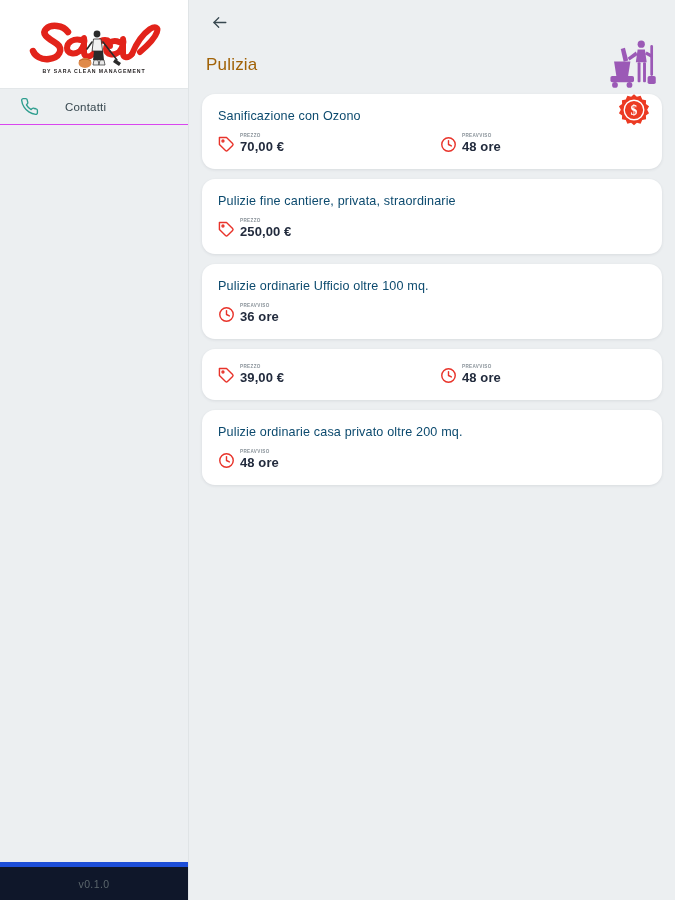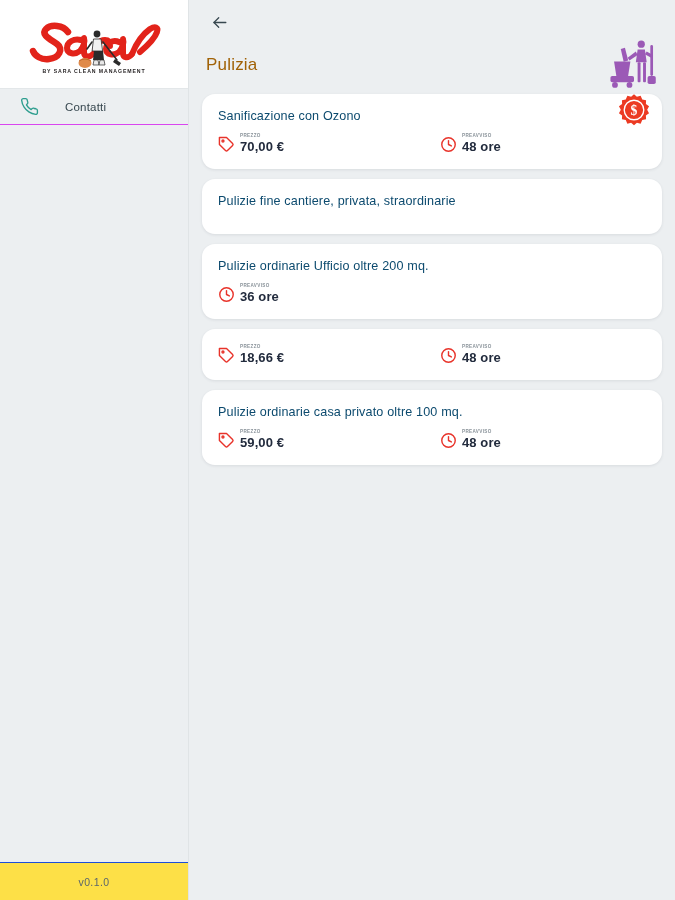--- a/index.html
+++ b/index.html
@@ -83,22 +83,22 @@
     font-size: 11.5px;
     color: #37474f;
     letter-spacing: 0.2px;
     margin-left: 17px;
   }
 
   .sidebar-spacer { flex: 1 1 auto; }
 
   .sidebar-footer {
     height: 38px;
-    background: #fde047;
-    border-top: 1px solid #1d4ed8;
+    background: #0f172a;
+    border-top: 5px solid #1d4ed8;
     display: flex;
     align-items: center;
     justify-content: center;
   }
   .version-text {
     font-size: 10.5px;
     color: #5b666c;
     letter-spacing: 0.4px;
   }
 
@@ -353,24 +353,38 @@
             <span class="meta-text">
               <span class="meta-label">PREAVVISO</span>
               <span class="meta-value">48 ore</span>
             </span>
           </div>
         </div>
       </div>
 
       <div class="card">
         <div class="card-title">Pulizie fine cantiere, privata, straordinarie</div>
+        <div class="meta-row">
+          <div class="meta-block price">
+            <span class="meta-icon">
+              <svg width="17" height="17" viewBox="0 0 24 24" fill="none" stroke="currentColor" stroke-width="2" stroke-linecap="round" stroke-linejoin="round">
+                <path d="M20.6 13.4 13.4 20.6a2 2 0 0 1-2.8 0L2 12V2h10l8.6 8.6a2 2 0 0 1 0 2.8z"></path>
+                <circle cx="7" cy="7" r="1.4"></circle>
+              </svg>
+            </span>
+            <span class="meta-text">
+              <span class="meta-label">PREZZO</span>
+              <span class="meta-value">250,00 €</span>
+            </span>
+          </div>
+        </div>
       </div>
 
       <div class="card">
-        <div class="card-title">Pulizie ordinarie Ufficio oltre 200 mq.</div>
+        <div class="card-title">Pulizie ordinarie Ufficio oltre 100 mq.</div>
         <div class="meta-row">
           <div class="meta-block notice">
             <span class="meta-icon">
               <svg width="17" height="17" viewBox="0 0 24 24" fill="none" stroke="currentColor" stroke-width="2" stroke-linecap="round" stroke-linejoin="round">
                 <circle cx="12" cy="12" r="9.5"></circle>
                 <polyline points="12 6.5 12 12 16 14"></polyline>
               </svg>
             </span>
             <span class="meta-text">
               <span class="meta-label">PREAVVISO</span>
@@ -384,53 +398,41 @@
         <div class="meta-row">
           <div class="meta-block price">
             <span class="meta-icon">
               <svg width="17" height="17" viewBox="0 0 24 24" fill="none" stroke="currentColor" stroke-width="2" stroke-linecap="round" stroke-linejoin="round">
                 <path d="M20.6 13.4 13.4 20.6a2 2 0 0 1-2.8 0L2 12V2h10l8.6 8.6a2 2 0 0 1 0 2.8z"></path>
                 <circle cx="7" cy="7" r="1.4"></circle>
               </svg>
             </span>
             <span class="meta-text">
               <span class="meta-label">PREZZO</span>
-              <span class="meta-value">18,66 €</span>
+              <span class="meta-value">39,00 €</span>
             </span>
           </div>
           <div class="meta-block notice">
             <span class="meta-icon">
               <svg width="17" height="17" viewBox="0 0 24 24" fill="none" stroke="currentColor" stroke-width="2" stroke-linecap="round" stroke-linejoin="round">
                 <circle cx="12" cy="12" r="9.5"></circle>
                 <polyline points="12 6.5 12 12 16 14"></polyline>
               </svg>
             </span>
             <span class="meta-text">
               <span class="meta-label">PREAVVISO</span>
               <span class="meta-value">48 ore</span>
             </span>
           </div>
         </div>
       </div>
 
       <div class="card">
-        <div class="card-title">Pulizie ordinarie casa privato oltre 100 mq.</div>
+        <div class="card-title">Pulizie ordinarie casa privato oltre 200 mq.</div>
         <div class="meta-row">
-          <div class="meta-block price">
-            <span class="meta-icon">
-              <svg width="17" height="17" viewBox="0 0 24 24" fill="none" stroke="currentColor" stroke-width="2" stroke-linecap="round" stroke-linejoin="round">
-                <path d="M20.6 13.4 13.4 20.6a2 2 0 0 1-2.8 0L2 12V2h10l8.6 8.6a2 2 0 0 1 0 2.8z"></path>
-                <circle cx="7" cy="7" r="1.4"></circle>
-              </svg>
-            </span>
-            <span class="meta-text">
-              <span class="meta-label">PREZZO</span>
-              <span class="meta-value">59,00 €</span>
-            </span>
-          </div>
           <div class="meta-block notice">
             <span class="meta-icon">
               <svg width="17" height="17" viewBox="0 0 24 24" fill="none" stroke="currentColor" stroke-width="2" stroke-linecap="round" stroke-linejoin="round">
                 <circle cx="12" cy="12" r="9.5"></circle>
                 <polyline points="12 6.5 12 12 16 14"></polyline>
               </svg>
             </span>
             <span class="meta-text">
               <span class="meta-label">PREAVVISO</span>
               <span class="meta-value">48 ore</span>

